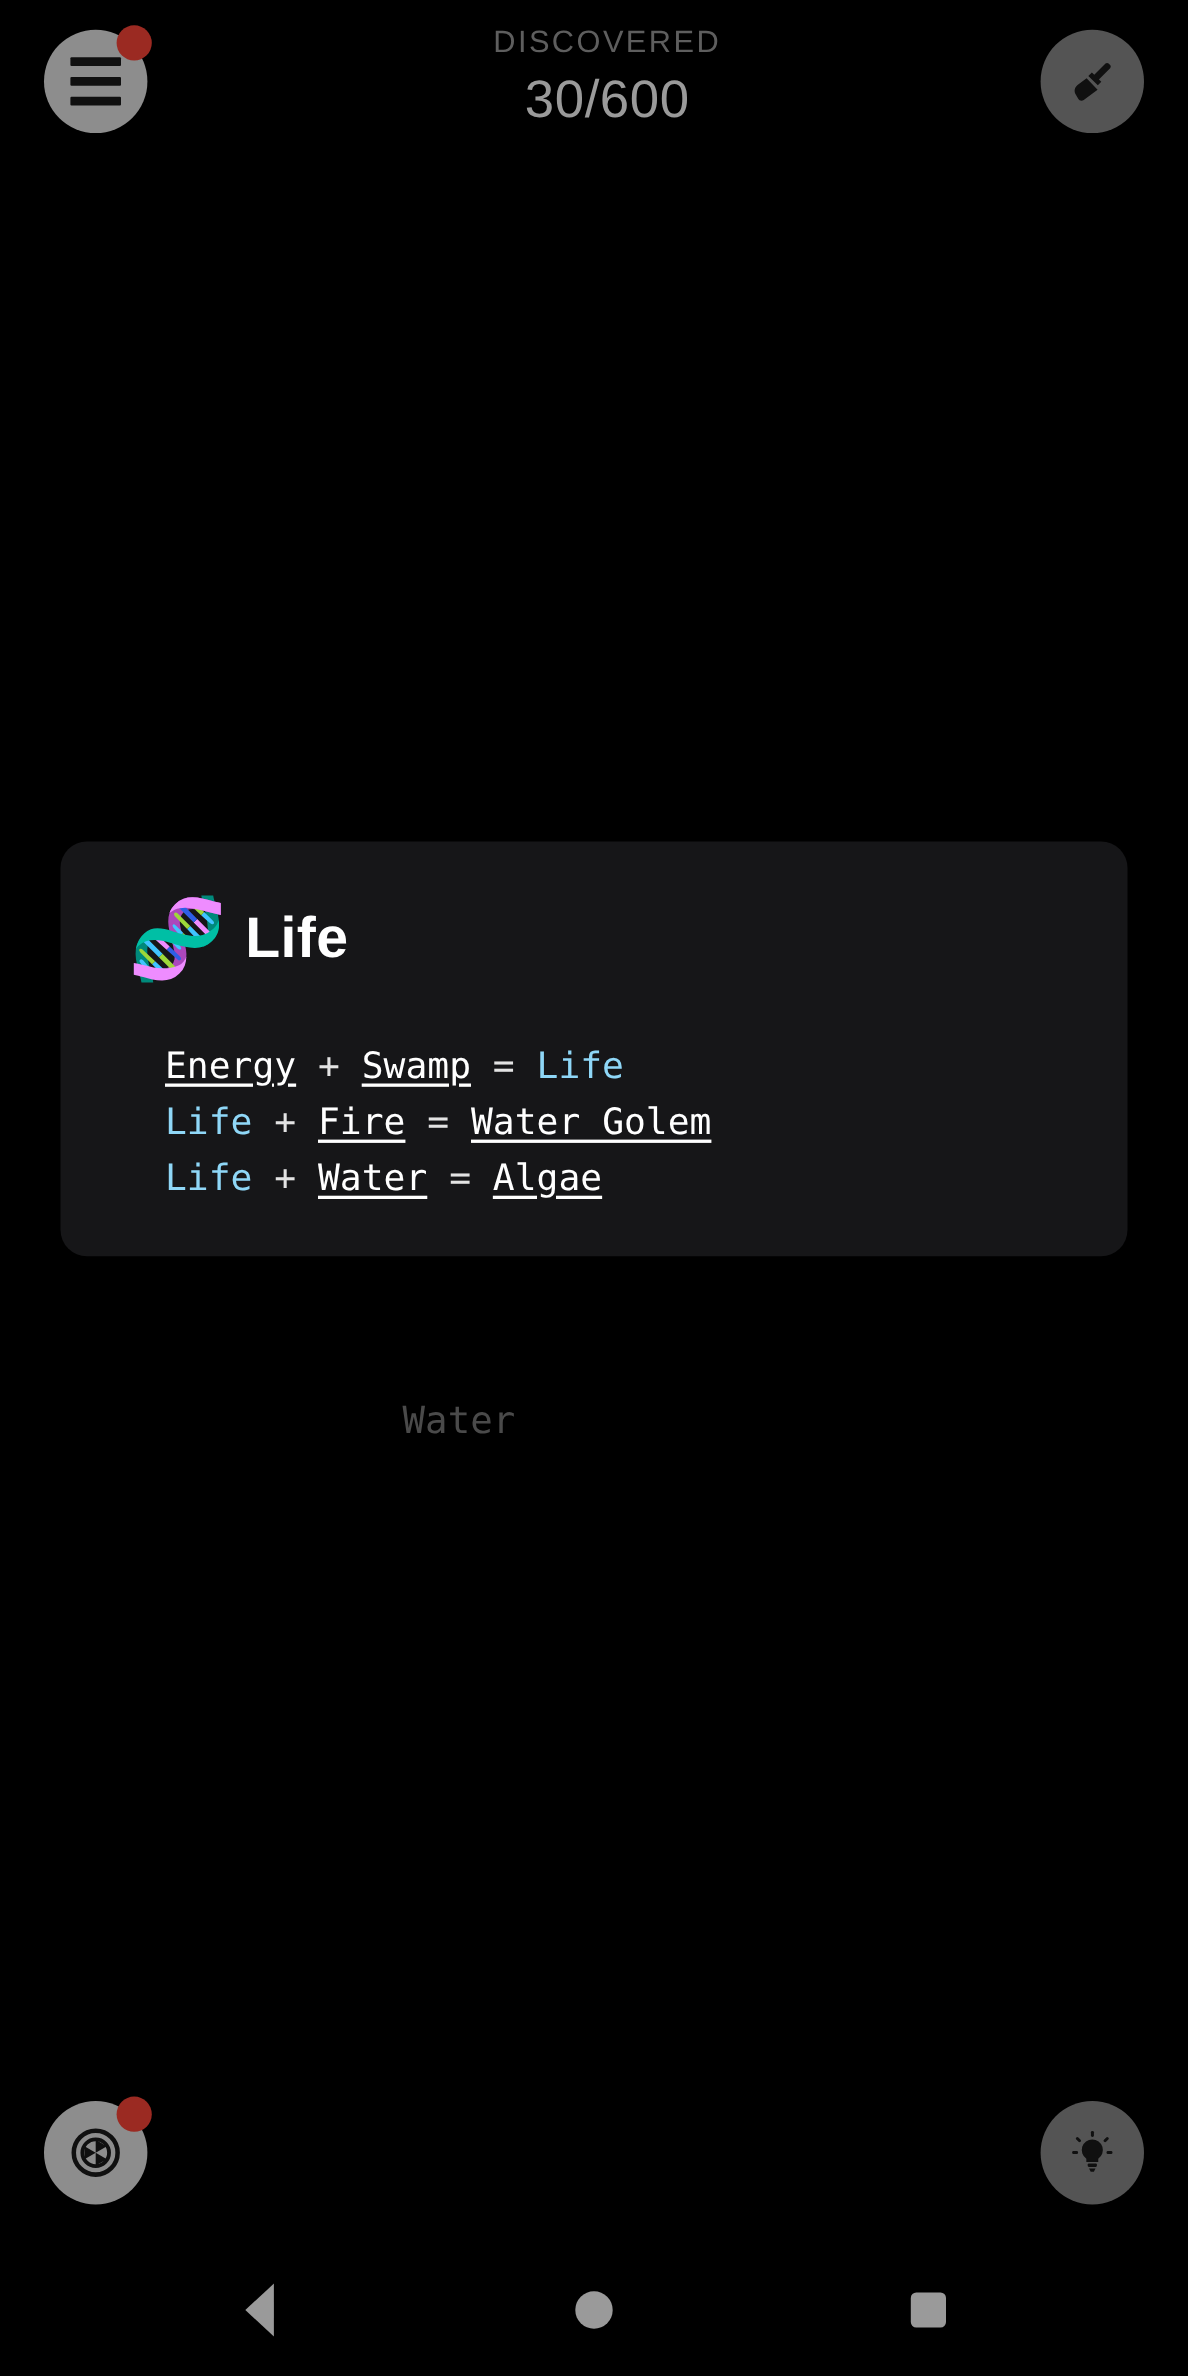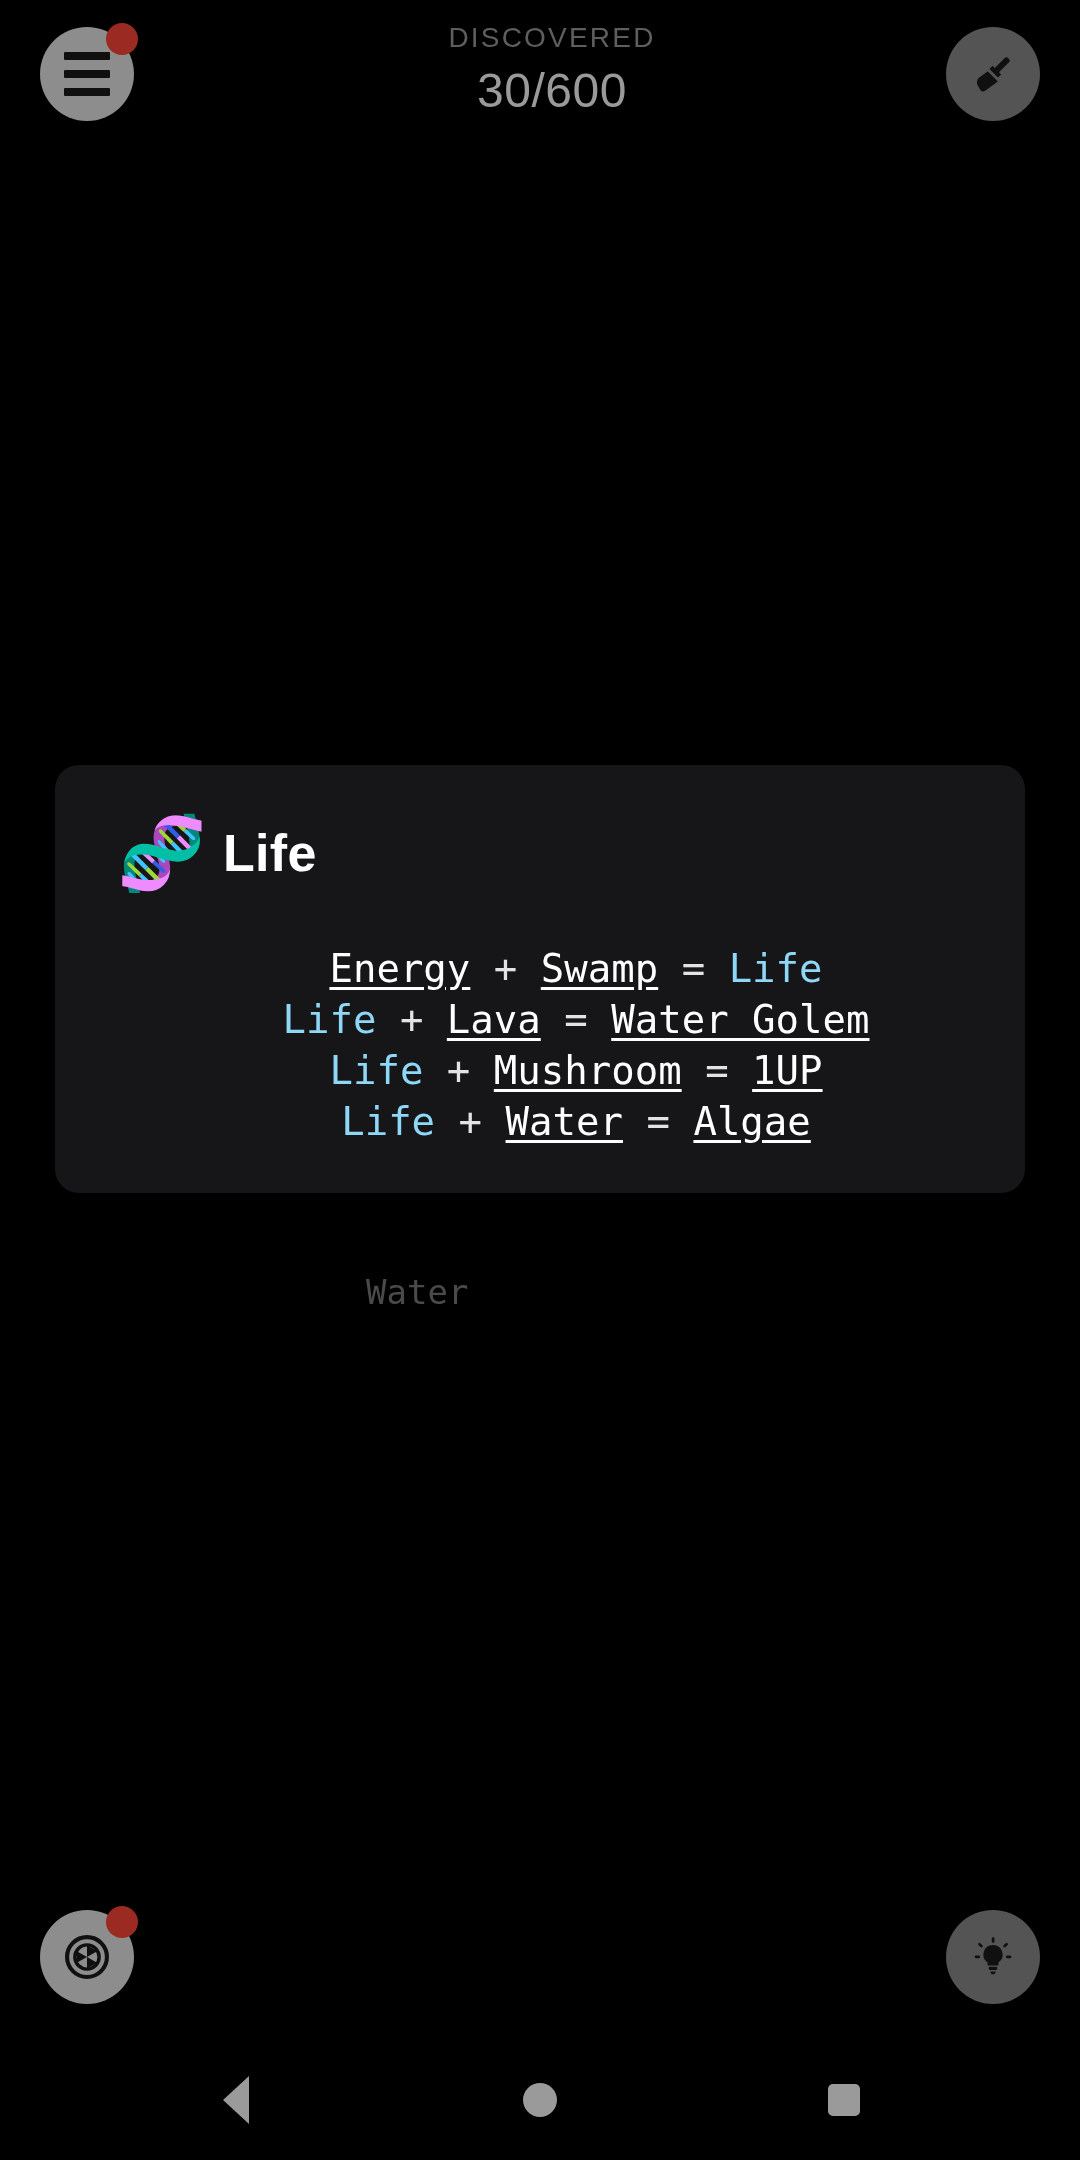--- a/index.html
+++ b/index.html
@@ -86,26 +86,25 @@
     width:78px;
     text-align:center;
   }
   #card-title {
     font-size:52px; font-weight:700; color:#ffffff;
     margin-left:28px; letter-spacing:0.3px;
   }
 
   #recipe-list {
     margin-top:44px;
-    padding-left:72px;
+    padding-left:95px;
     font-family:"DejaVu Sans Mono","Liberation Mono",monospace;
-    font-size:39px;
+    font-size:33px;
     line-height:51px;
     color:#e8e8e8;
-    text-align:center;
   }
   .recipe-row { white-space:nowrap; height:51px; }
   .tok-link { color:#ffffff; text-decoration:underline; text-underline-offset:5px; }
   .tok-self { color:#8fd7f7; text-decoration:none; }
   .tok-op  { color:#e3e3e3; text-decoration:none; }
 
   
   #bottom-bar { position:absolute; left:0; top:1890px; width:1080px; height:150px; }
   #fab-left  { left:40px; top:20px; }
   #fab-right { left:946px; top:20px; }
@@ -173,26 +172,23 @@
     </div>
 
     <div id="recipe-list">
 
       <div class="recipe-row">
         <span class="tok-link">Energy</span><span class="tok-op"> + </span><span class="tok-link">Swamp</span><span class="tok-op"> = </span><span class="tok-self">Life</span>
       </div>
 
 
       <div class="recipe-row">
-        <span class="tok-self">Life</span><span class="tok-op"> + </span><span class="tok-link">Lava</span><span class="tok-op"> = </span><span class="tok-link">Water Golem</span>
-      </div>
-
-      <div class="recipe-row">
-        <span class="tok-self">Life</span><span class="tok-op"> + </span><span class="tok-link">Mushroom</span><span class="tok-op"> = </span><span class="tok-link">1UP</span>
-      </div>
+        <span class="tok-self">Life</span><span class="tok-op"> + </span><span class="tok-link">Fire</span><span class="tok-op"> = </span><span class="tok-link">Water Golem</span>
+      </div>
+
 
       <div class="recipe-row">
         <span class="tok-self">Life</span><span class="tok-op"> + </span><span class="tok-link">Water</span><span class="tok-op"> = </span><span class="tok-link">Algae</span>
       </div>
 
     </div>
   </div>
 
   <div id="bottom-bar">
 

